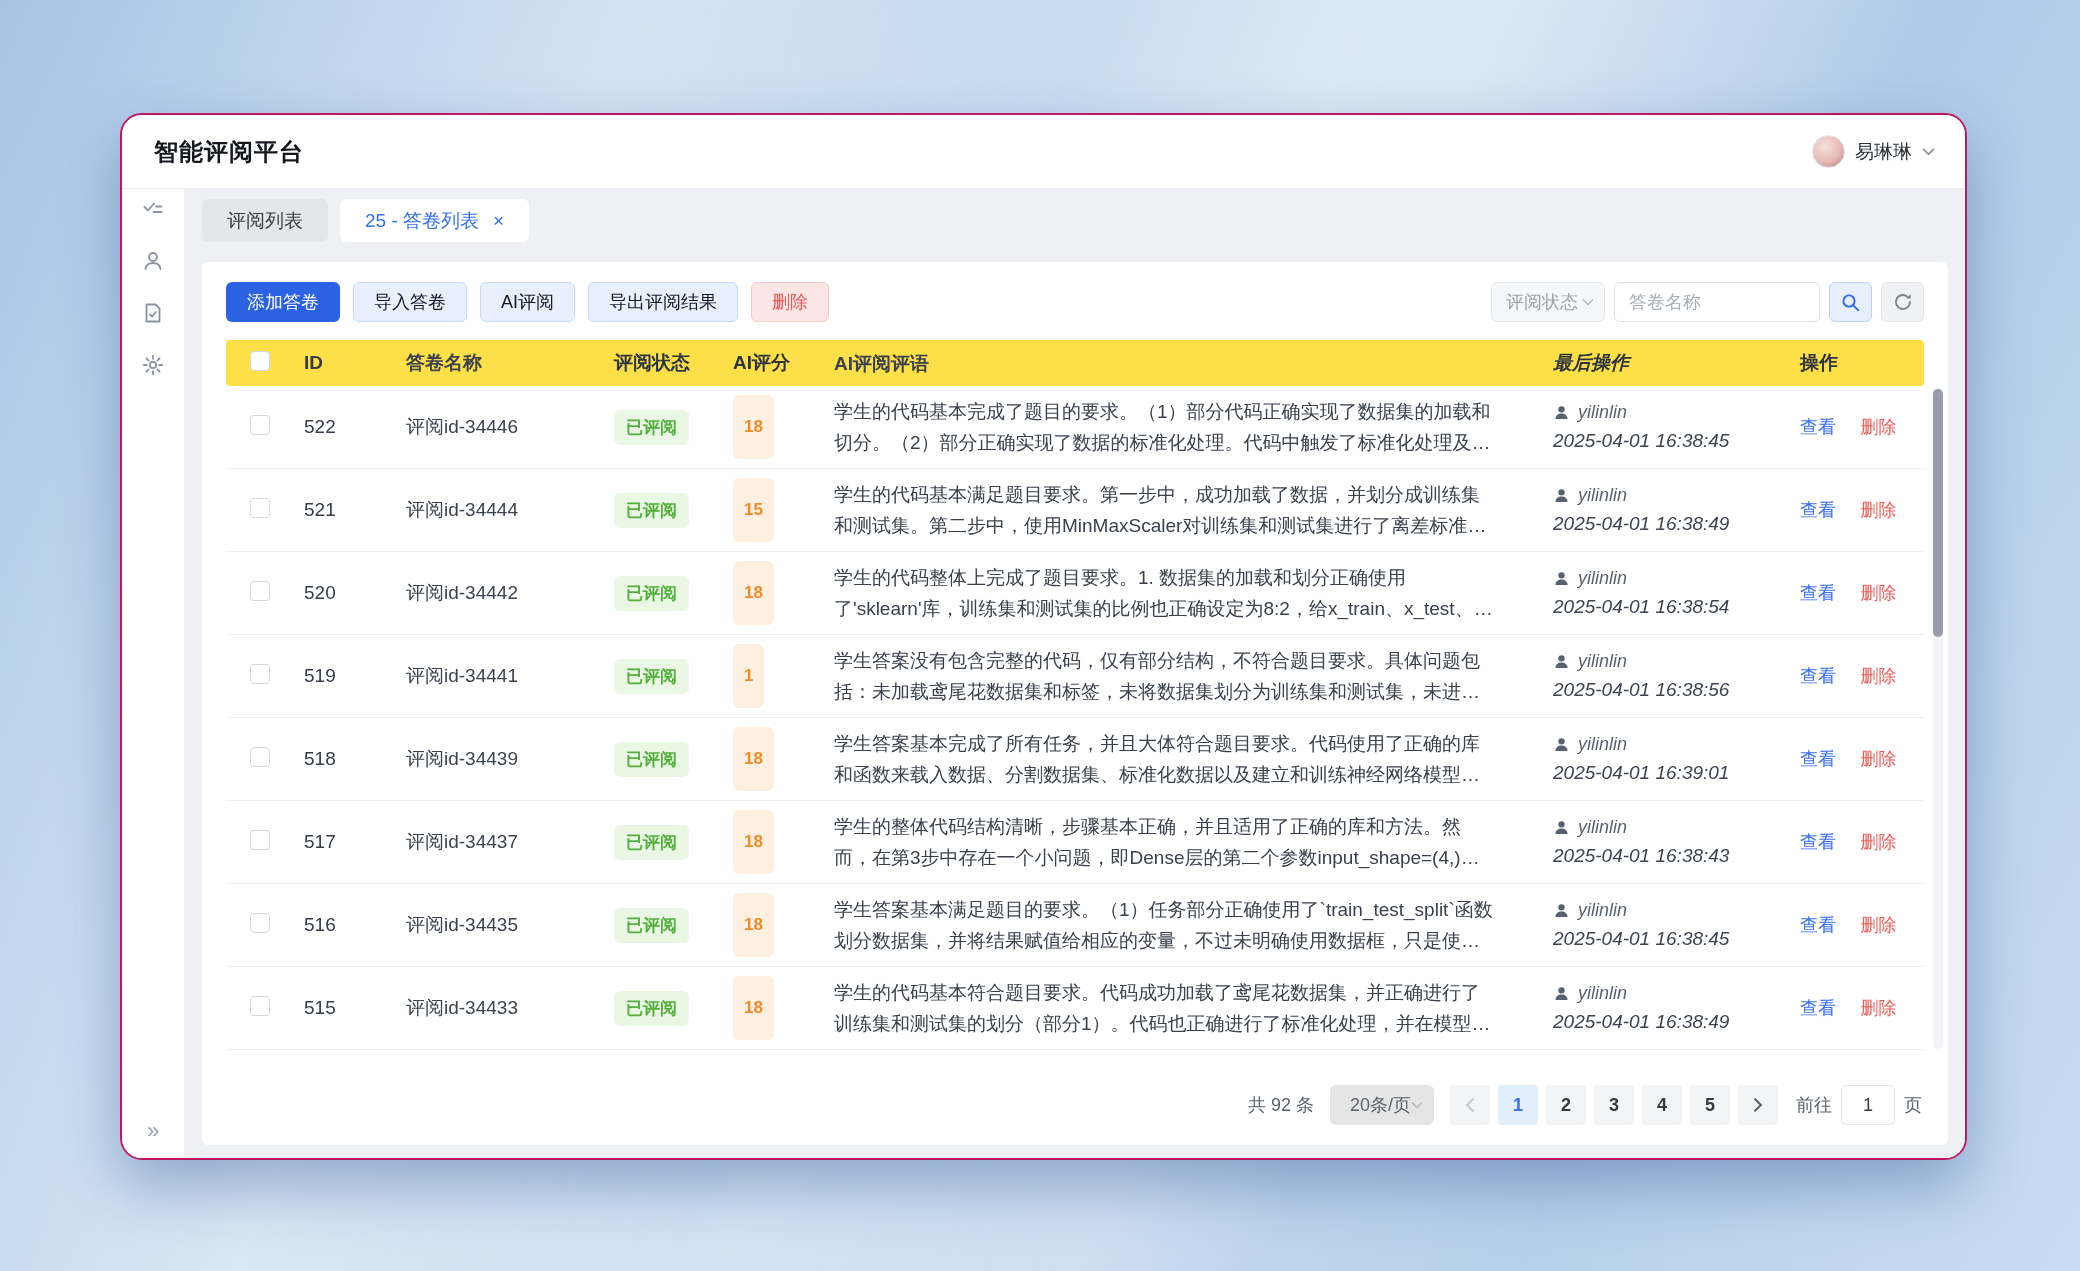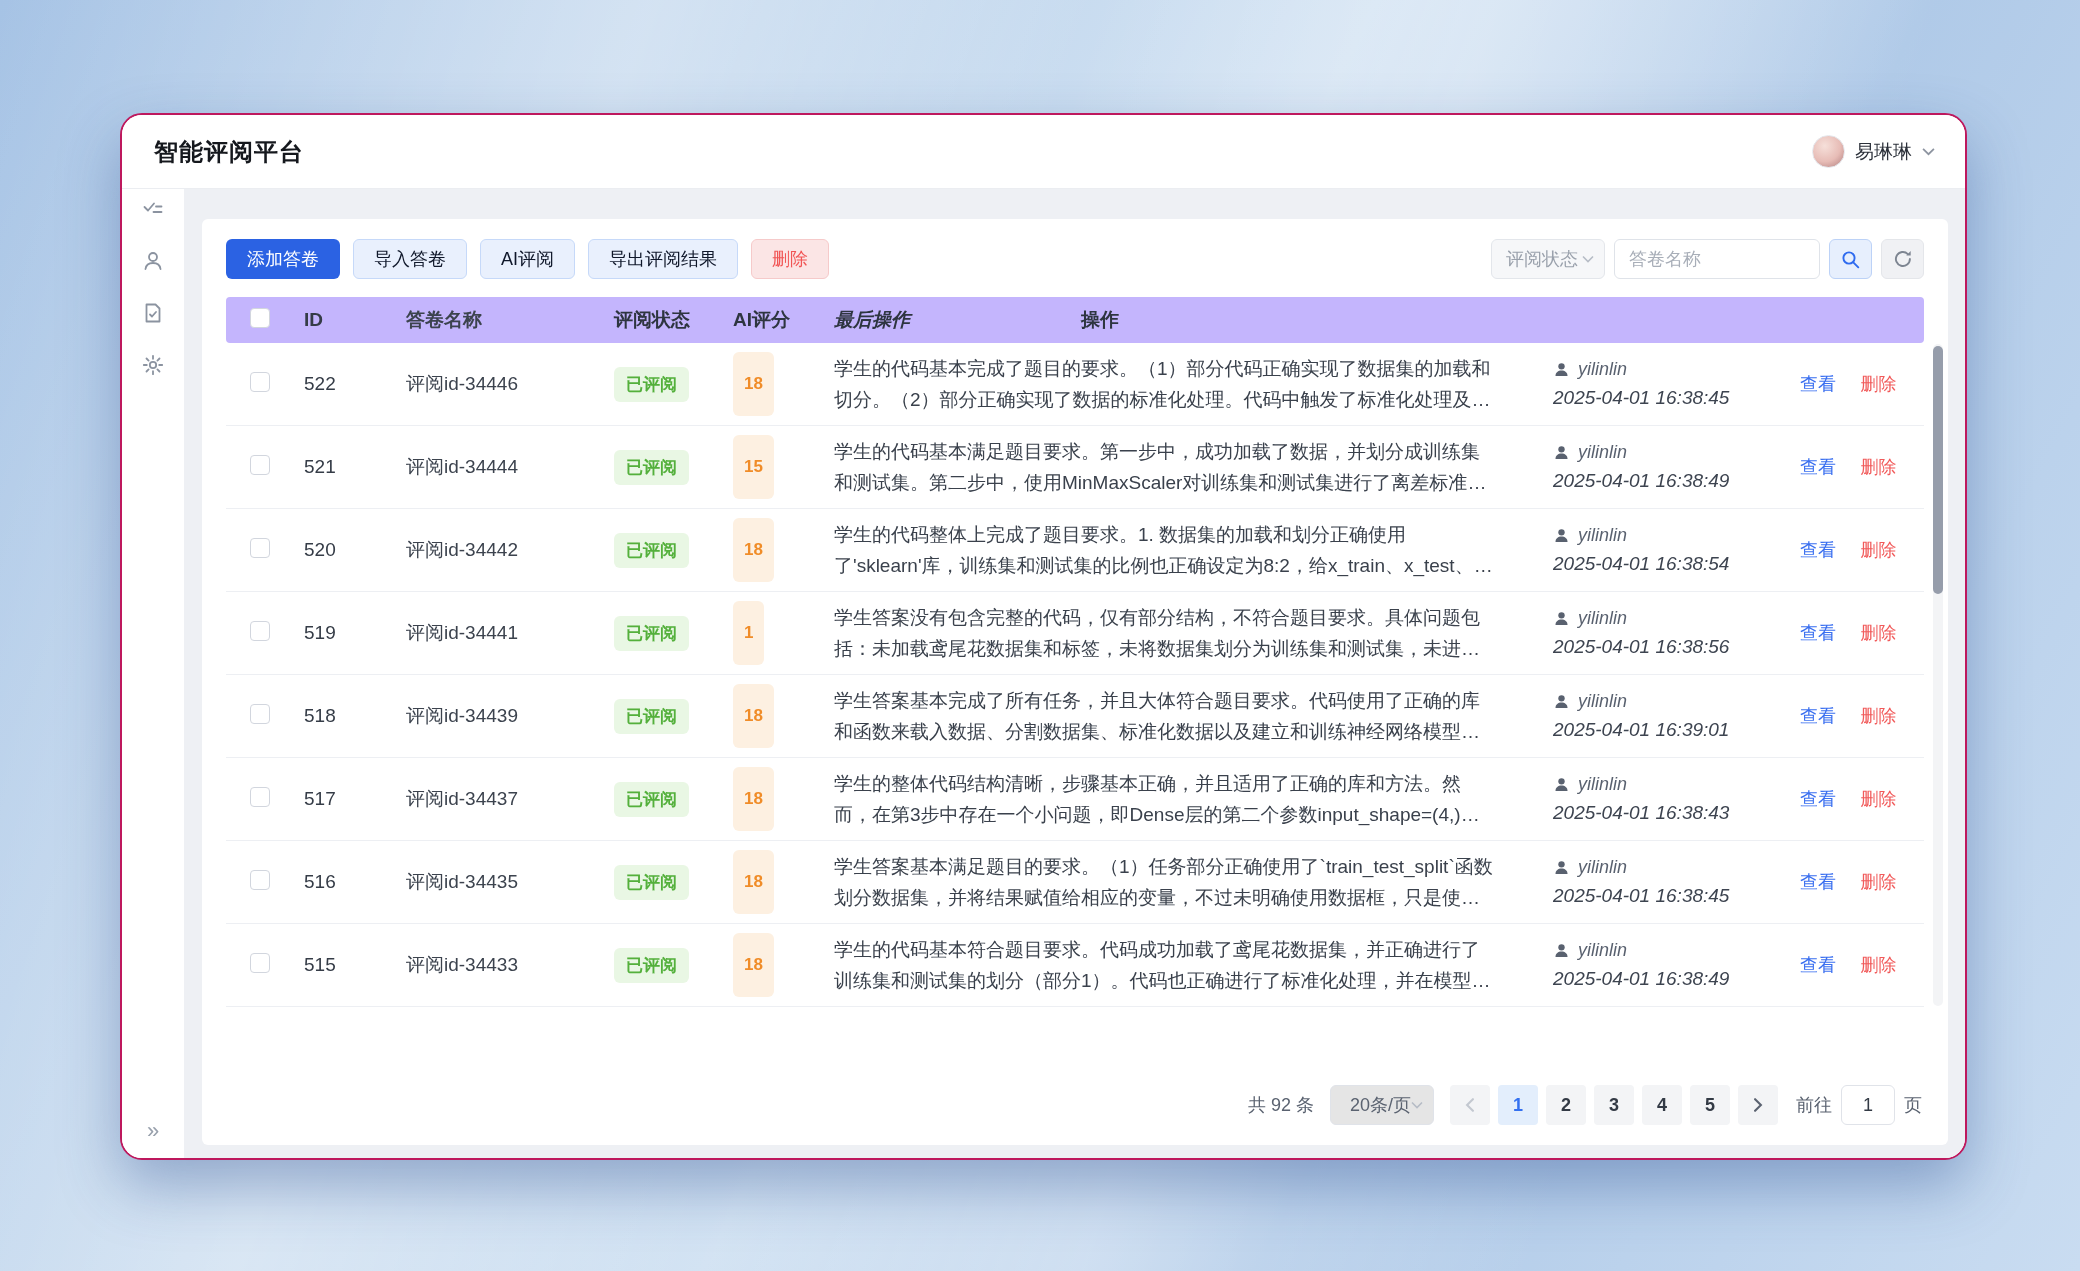--- a/index.html
+++ b/index.html
@@ -46,21 +46,21 @@
   .btn-danger { background: #fbe5e5; color: #f15555; border-color: #f6caca; }
   .toolbar-right { margin-left: auto; display: flex; align-items: center; gap: 9px; }
   .select-box { width: 114px; height: 40px; background: #f6f7f9; border: 1px solid #e3e6eb; border-radius: 6px; display: flex; align-items: center; justify-content: space-between; padding: 0 10px 0 14px; color: #9aa1ac; font-size: 18px; cursor: pointer; }
   .search-input { width: 206px; height: 40px; border: 1px solid #dfe3e9; border-radius: 6px; padding: 0 14px; font-size: 18px; color: #333; outline: none; font-family: inherit; }
   .search-input::placeholder { color: #a8aeb8; }
   .icon-btn { width: 43px; height: 40px; border-radius: 6px; display: flex; align-items: center; justify-content: center; cursor: pointer; }
   .search-btn { background: #e7effd; border: 1px solid #bcd2f7; }
   .refresh-btn { background: #f0f1f4; border: 1px solid #e4e6ea; }
   
   .table { margin-top: 18px; flex: 1; min-height: 0; }
-  .t-head { display: flex; align-items: center; height: 46px; background: #c4b5fd; border-radius: 4px; font-weight: 700; color: #2e3540; font-size: 19px; }
+  .t-head { display: flex; align-items: center; height: 46px; background: #fde047; border-radius: 4px; font-weight: 700; color: #2e3540; font-size: 19px; }
   .t-row { display: flex; align-items: center; height: 83px; border-bottom: 1px solid #edeff3; background: #fff; }
   .col { flex-shrink: 0; }
   .col.check { width: 78px; padding-left: 24px; }
   .col.id { width: 102px; font-size: 19px; color: #353c47; }
   .col.name { width: 208px; font-size: 19px; color: #3c434e; }
   .col.status { width: 119px; }
   .col.score { width: 101px; }
   .col.comment { flex: 1 1 auto; min-width: 0; padding-right: 56px; font-size: 19px; color: #3a414c; line-height: 31px; display: -webkit-box; -webkit-line-clamp: 2; -webkit-box-orient: vertical; overflow: hidden; }
   .col.lastop { width: 247px; font-style: italic; }
   .col.actions { width: 124px; }
@@ -131,20 +131,27 @@
         <svg width="24" height="24" viewBox="0 0 24 24" fill="none" stroke="currentColor" stroke-width="1.8" stroke-linecap="round">
             <circle cx="12" cy="12" r="3.2"></circle>
             <path d="M12 2.8v3M12 18.2v3M2.8 12h3M18.2 12h3M5.5 5.5l2.1 2.1M16.4 16.4l2.1 2.1M18.5 5.5l-2.1 2.1M7.6 16.4l-2.1 2.1"></path>
           </svg>
       </div>
       <div class="collapse-btn">»</div>
     </aside>
 
     <main class="content">
 
+      <div class="tabs">
+        <div class="tab inactive">评阅列表</div>
+        <div class="tab active">
+          <span>25 - 答卷列表</span>
+          <span class="tab-close">×</span>
+        </div>
+      </div>
 
       <div class="card">
 
         <div class="toolbar">
           <div class="btn btn-primary">添加答卷</div>
           <div class="btn btn-light">导入答卷</div>
           <div class="btn btn-light">AI评阅</div>
           <div class="btn btn-light">导出评阅结果</div>
           <div class="btn btn-danger">删除</div>
           <div class="toolbar-right">
@@ -176,20 +183,21 @@
           </div>
         </div>
 
         <div class="table">
           <div class="t-head">
             <div class="col check"><span class="checkbox"></span></div>
             <div class="col id" style="font-weight:700">ID</div>
             <div class="col name">答卷名称</div>
             <div class="col status">评阅状态</div>
             <div class="col score">AI评分</div>
+            <div class="col comment" style="-webkit-line-clamp:1">AI评阅评语</div>
             <div class="col lastop">最后操作</div>
             <div class="col actions">操作</div>
           </div>
           <div id="table-body">
   <div class="t-row">
     <div class="col check"><span class="checkbox"></span></div>
     <div class="col id">522</div>
     <div class="col name">评阅id-34446</div>
     <div class="col status"><span class="tag tag-success">已评阅</span></div>
     <div class="col score"><span class="tag tag-warning">18</span></div>

